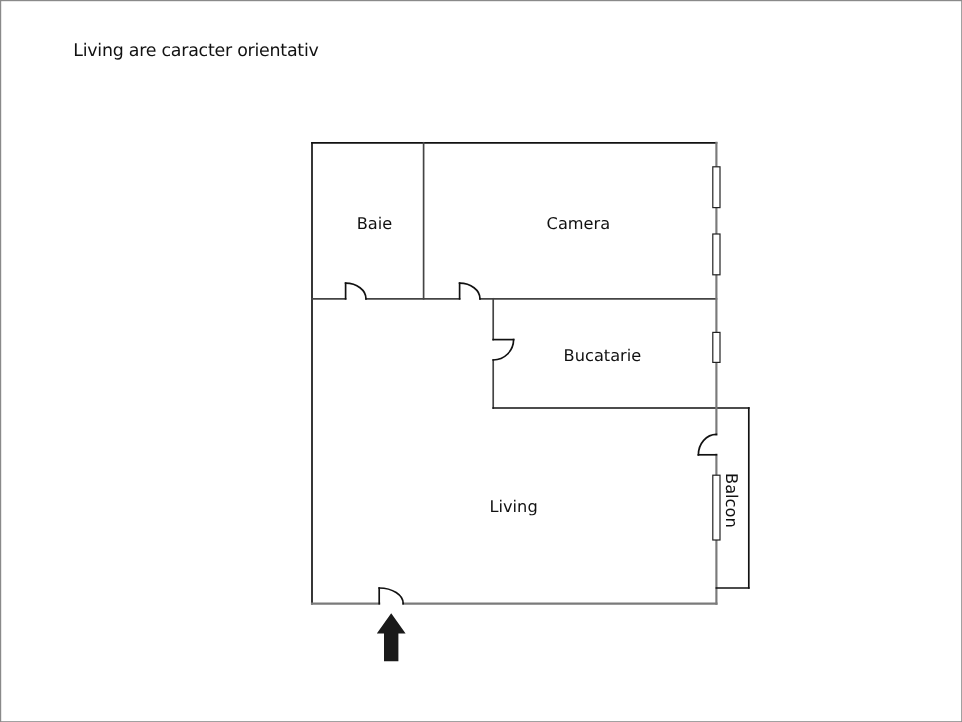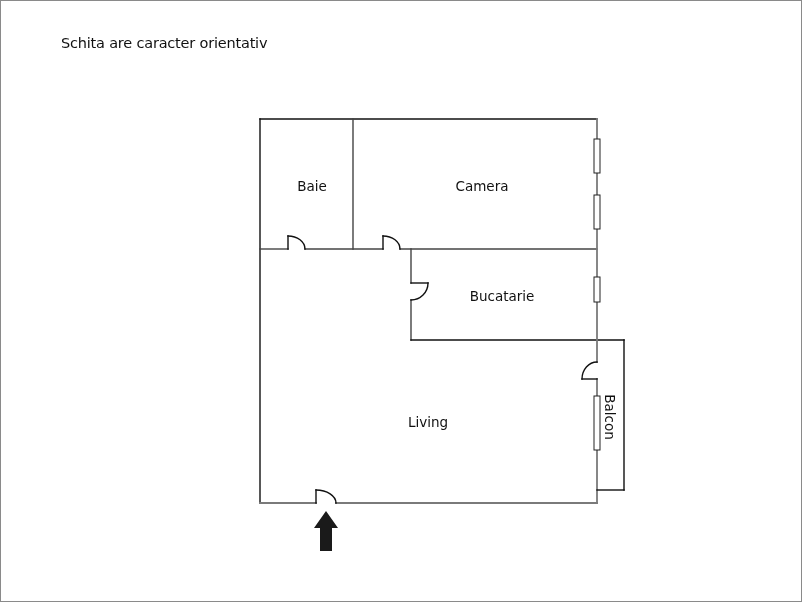--- a/index.html
+++ b/index.html
@@ -20,21 +20,21 @@
     .room-label {
       font-family: "DejaVu Sans", sans-serif;
       font-size: 13.5px; fill: #111111;
     }
   </style>
 </head>
 <body>
 
 <div class="frame"></div>
 
-<div class="note">Schita are caracter orientativ</div>
+<div class="note">Living are caracter orientativ</div>
 
 <svg class="plan" width="802" height="602" viewBox="0 0 802 602">
   <g fill="none" stroke-width="1.4" stroke-linecap="square">
 
     <line x1="260" y1="119" x2="597" y2="119" stroke="#111"></line>
 
     <line x1="260" y1="119" x2="260" y2="503" stroke="#111"></line>
 
     <line x1="353" y1="119" x2="353" y2="249" stroke="#444"></line>
 

